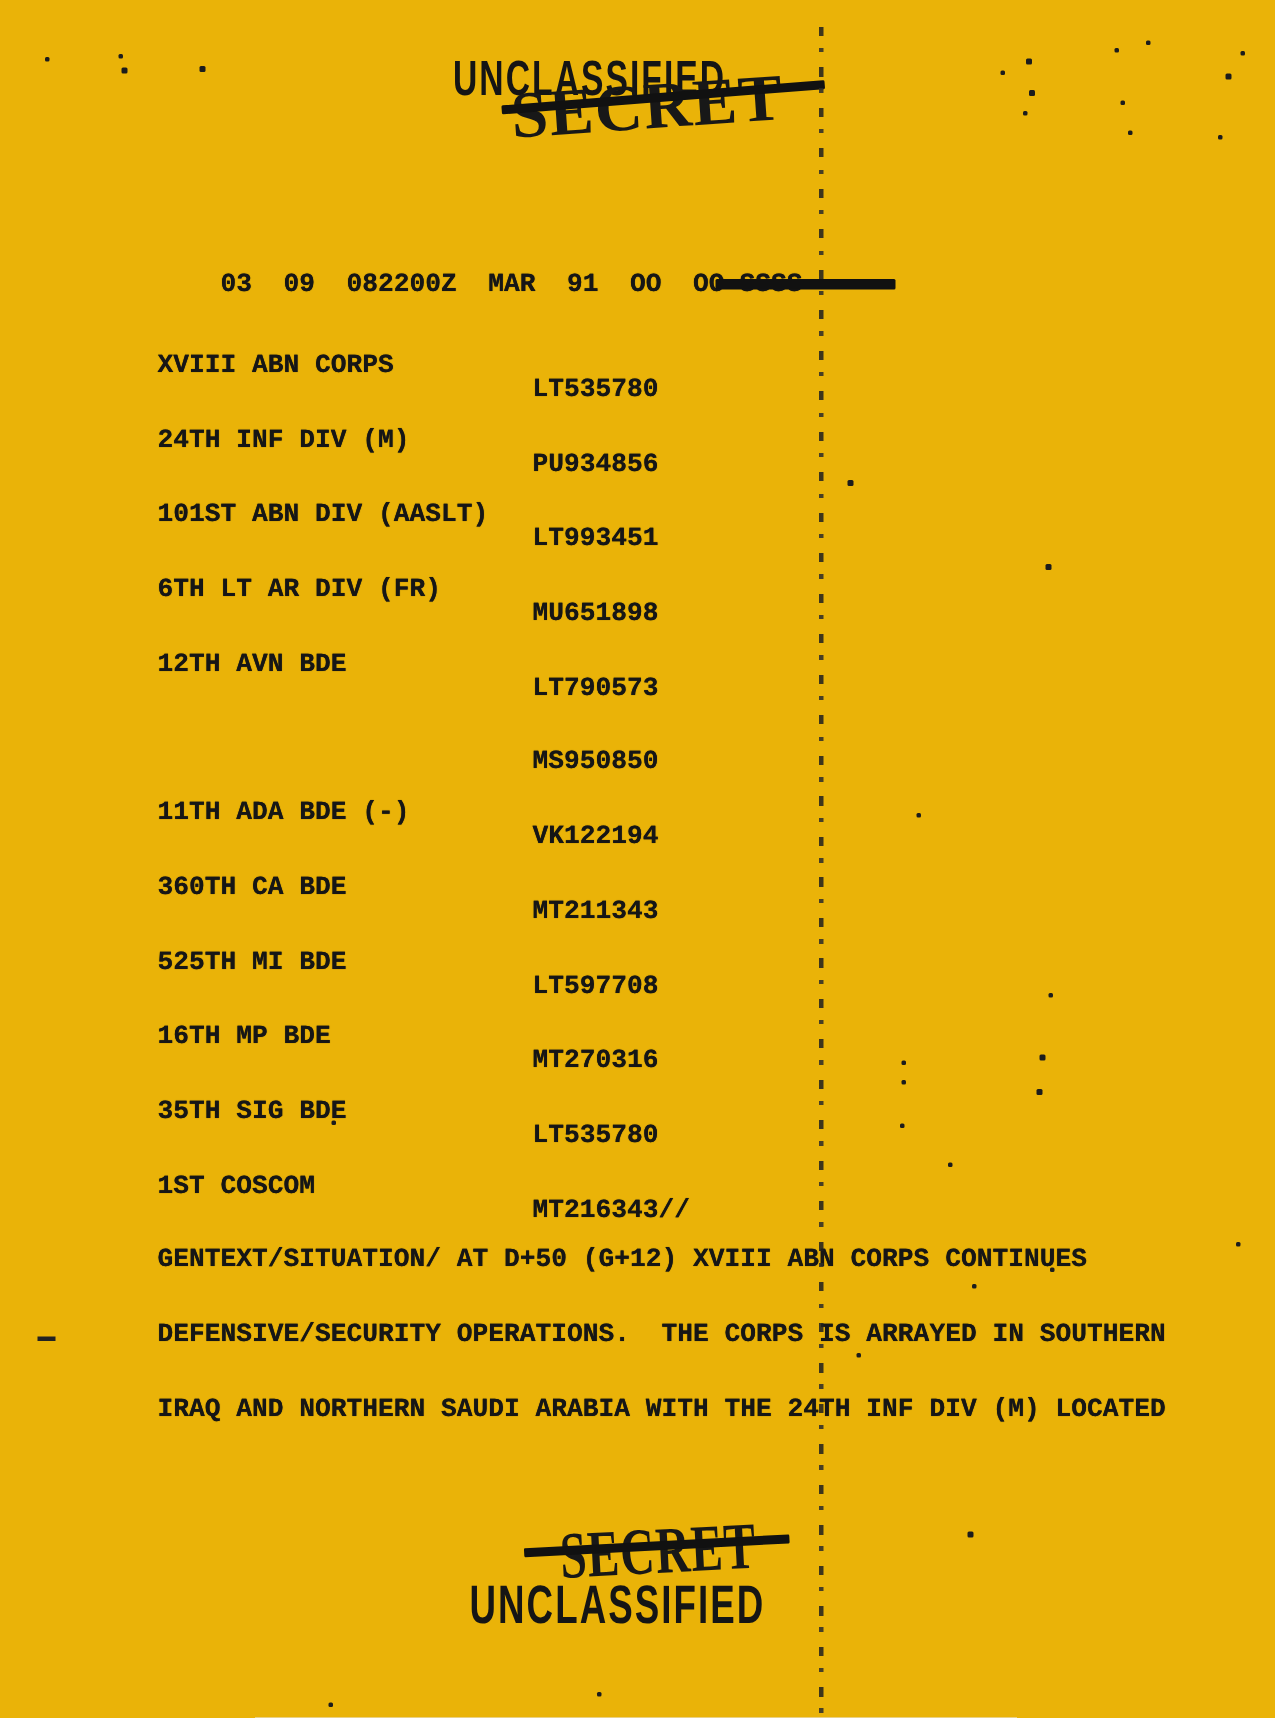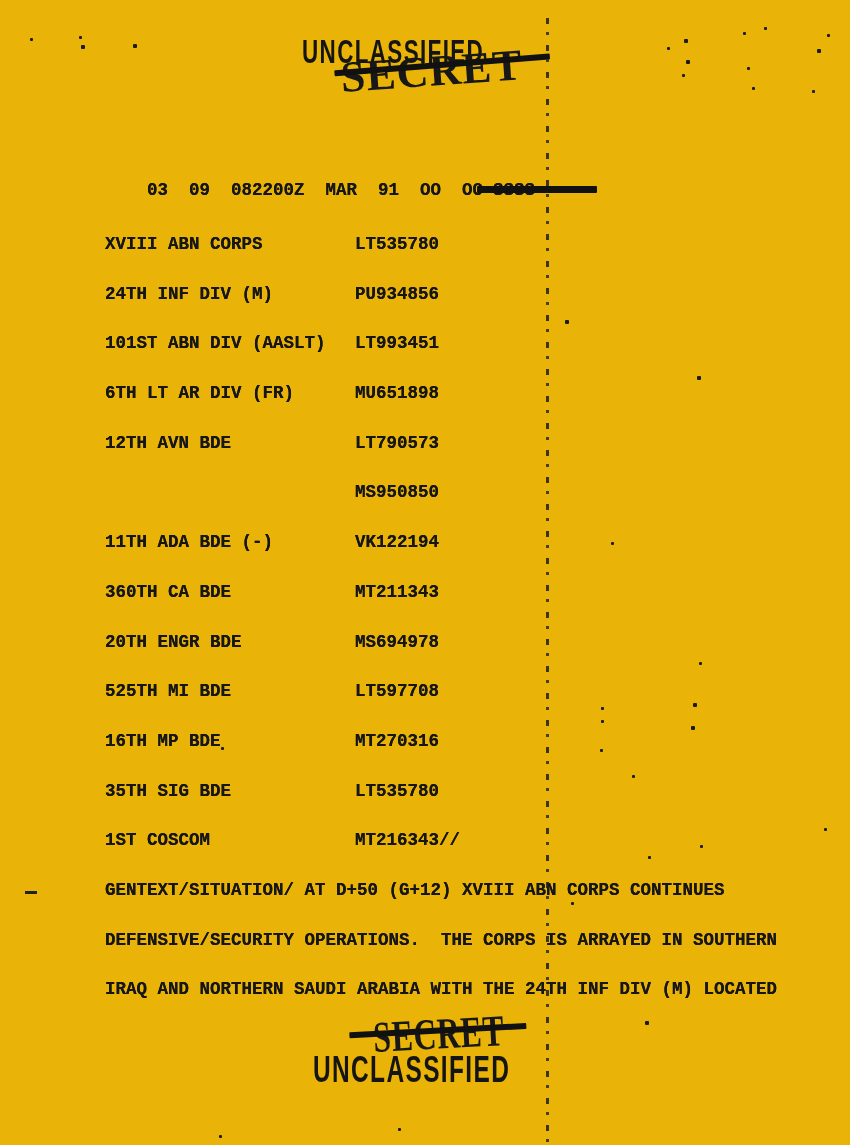--- a/index.html
+++ b/index.html
@@ -10,21 +10,21 @@
     overflow:hidden;
     font-family:"Liberation Mono","DejaVu Sans Mono",monospace;
     color:#141414;
     margin:0 auto;
   }
   
   .tw{font:700 17.5px/35.7px "Liberation Mono","DejaVu Sans Mono",monospace;
       color:#161616;text-shadow:0 0 .5px #161616;}
   .doc-body{position:absolute;left:105px;top:213px;width:700px;}
   .line{white-space:pre;height:35.7px;position:relative;margin-top:14px;}
-  .unit-code{position:absolute;left:250px;top:0;}
+  .unit-code{position:absolute;left:250px;top:16px;}
   
   .hdr{position:absolute;left:105px;top:145px;height:30px;line-height:30px;
        font:700 17.5px/30px "Liberation Mono","DejaVu Sans Mono",monospace;
        color:#161616;text-shadow:0 0 .5px #161616;white-space:pre;}
   .hdr-inner{display:inline-block;white-space:pre;}
   .strike-wrap{position:relative;display:inline-block;margin-left:10px;}
   .strike-bar-hdr{position:absolute;left:-16px;right:-62px;top:11px;height:7px;
        background:#111;border-radius:1px;}
   
   .stamp-sans{position:absolute;font-family:"Liberation Sans","DejaVu Sans",sans-serif;
@@ -63,21 +63,20 @@
 
   <div class="doc-body tw">
     <div class="line"><span>XVIII ABN CORPS</span><span class="unit-code">LT535780</span></div>
     <div class="line"><span>24TH INF DIV (M)</span><span class="unit-code">PU934856</span></div>
     <div class="line"><span>101ST ABN DIV (AASLT)</span><span class="unit-code">LT993451</span></div>
     <div class="line"><span>6TH LT AR DIV (FR)</span><span class="unit-code">MU651898</span></div>
     <div class="line"><span>12TH AVN BDE</span><span class="unit-code">LT790573</span></div>
     <div class="line"><span class="unit-code">MS950850</span></div>
     <div class="line"><span>11TH ADA BDE (-)</span><span class="unit-code">VK122194</span></div>
     <div class="line"><span>360TH CA BDE</span><span class="unit-code">MT211343</span></div>
-    <div class="line"><span>20TH ENGR BDE</span><span class="unit-code">MS694978</span></div>
     <div class="line"><span>525TH MI BDE</span><span class="unit-code">LT597708</span></div>
     <div class="line"><span>16TH MP BDE</span><span class="unit-code">MT270316</span></div>
     <div class="line"><span>35TH SIG BDE</span><span class="unit-code">LT535780</span></div>
     <div class="line"><span>1ST COSCOM</span><span class="unit-code">MT216343//</span></div>
     <div class="line">GENTEXT/SITUATION/ AT D+50 (G+12) XVIII ABN CORPS CONTINUES</div>
     <div class="line">DEFENSIVE/SECURITY OPERATIONS.  THE CORPS IS ARRAYED IN SOUTHERN</div>
     <div class="line">IRAQ AND NORTHERN SAUDI ARABIA WITH THE 24TH INF DIV (M) LOCATED</div>
   </div>
 
   <div class="stamp-serif" style="left:372px;top:1012px;font-size:44px;transform:rotate(-3deg) scaleX(0.72);">

